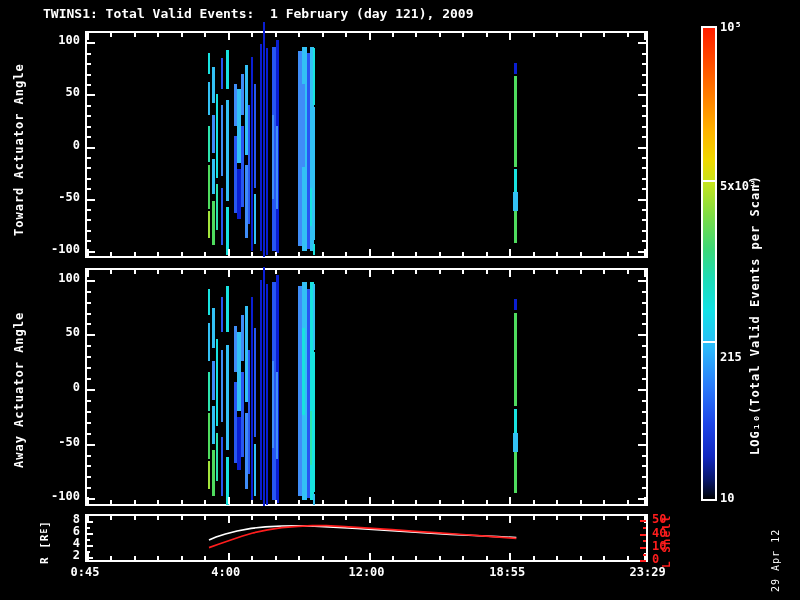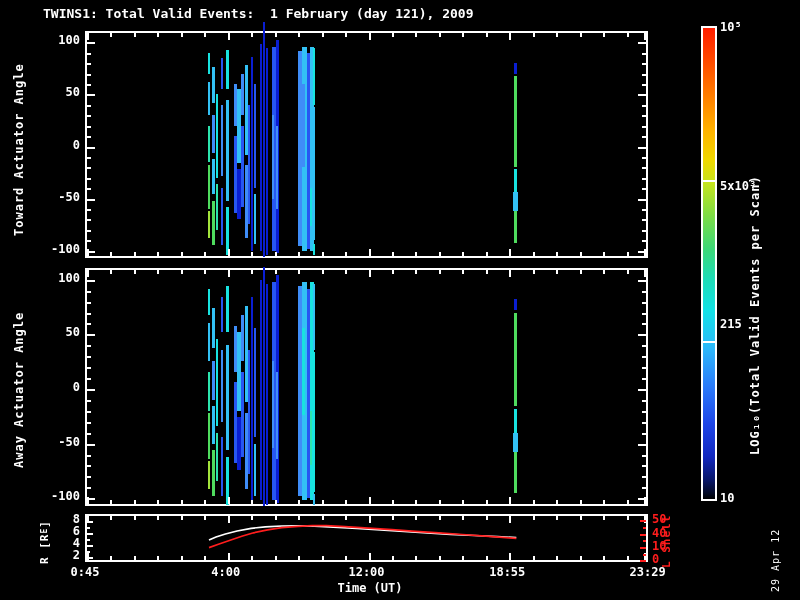--- a/index.html
+++ b/index.html
@@ -402,21 +402,20 @@
       <div class="tick red" style="right: 0px; top: 4.33333px; width: 6px; height: 2px;"></div>
       <svg width="563" height="48" viewBox="0 0 563 48">
         <polyline points="122.0,24.0 129.0,21.0 138.4,18.0 150.1,15.0 164.2,12.3 178.3,10.8 194.7,10.0 211.1,9.9 227.5,10.2 246.3,11.1 269.8,12.5 293.2,13.9 316.7,15.3 340.1,16.8 363.6,18.3 387.1,19.5 410.5,20.7 429.3,21.5" fill="none" stroke="#ffffff" stroke-width="1.7"></polyline>
         <polyline points="122.0,31.6 131.4,28.3 143.1,24.3 154.8,20.3 166.6,16.8 180.6,13.9 194.7,11.7 211.1,10.3 225.2,9.6 239.3,9.7 258.0,10.7 281.5,12.1 305.0,13.7 328.4,15.3 351.9,16.9 375.3,18.5 398.8,20.1 422.3,21.9 429.3,22.4" fill="none" stroke="#ff1d1d" stroke-width="1.7"></polyline>
       </svg>
     </div>
 
   <div class="vlab" id="rlab"><span>R [R</span><span class="sub">E</span><span>]</span></div>
   <div class="vlab" id="llab">L Shell</div>
 
-  <div id="xtitle">Time (UT)</div>
 
   <div id="colorbar">
       <div class="cb-dash" style="top: 152.196px;"></div>
       <div class="cb-dash" style="top: 313.105px;"></div>
     </div>
   <div class="vlab" id="cblab">LOG₁₀(Total Valid Events per Scan)</div>
   <div class="vlab" id="datestamp">29 Apr 12</div>
 <div class="ylab-num ticklab" style="top: 33.3716px;">100</div>
     <div class="ylab-num ticklab" style="top: 85.4358px;">50</div>
     <div class="ylab-num ticklab" style="top: 137.5px;">0</div>
@@ -435,15 +434,15 @@
     <div class="llab-num ticklab" style="top: 525.667px;">40</div>
     <div class="llab-num ticklab" style="top: 539px;">10</div>
     <div class="llab-num ticklab" style="top: 552.333px;">0</div>
     <div class="xlab-num ticklab" style="left: 53px;">0:45</div>
     <div class="xlab-num ticklab" style="left: 193.75px;">4:00</div>
     <div class="xlab-num ticklab" style="left: 334.5px;">12:00</div>
     <div class="xlab-num ticklab" style="left: 475.25px;">18:55</div>
     <div class="xlab-num ticklab" style="left: 615.601px;">23:29</div>
     <div class="cb-num ticklab" style="top: 20px;">10⁵</div>
     <div class="cb-num ticklab" style="top: 179px; text-align: center;">5x10³</div>
-    <div class="cb-num ticklab" style="top: 317px;">215</div>
+    <div class="cb-num ticklab" style="top: 350px;">215</div>
     <div class="cb-num ticklab" style="top: 491px;">10</div>
   </div>
 
 </body></html>

